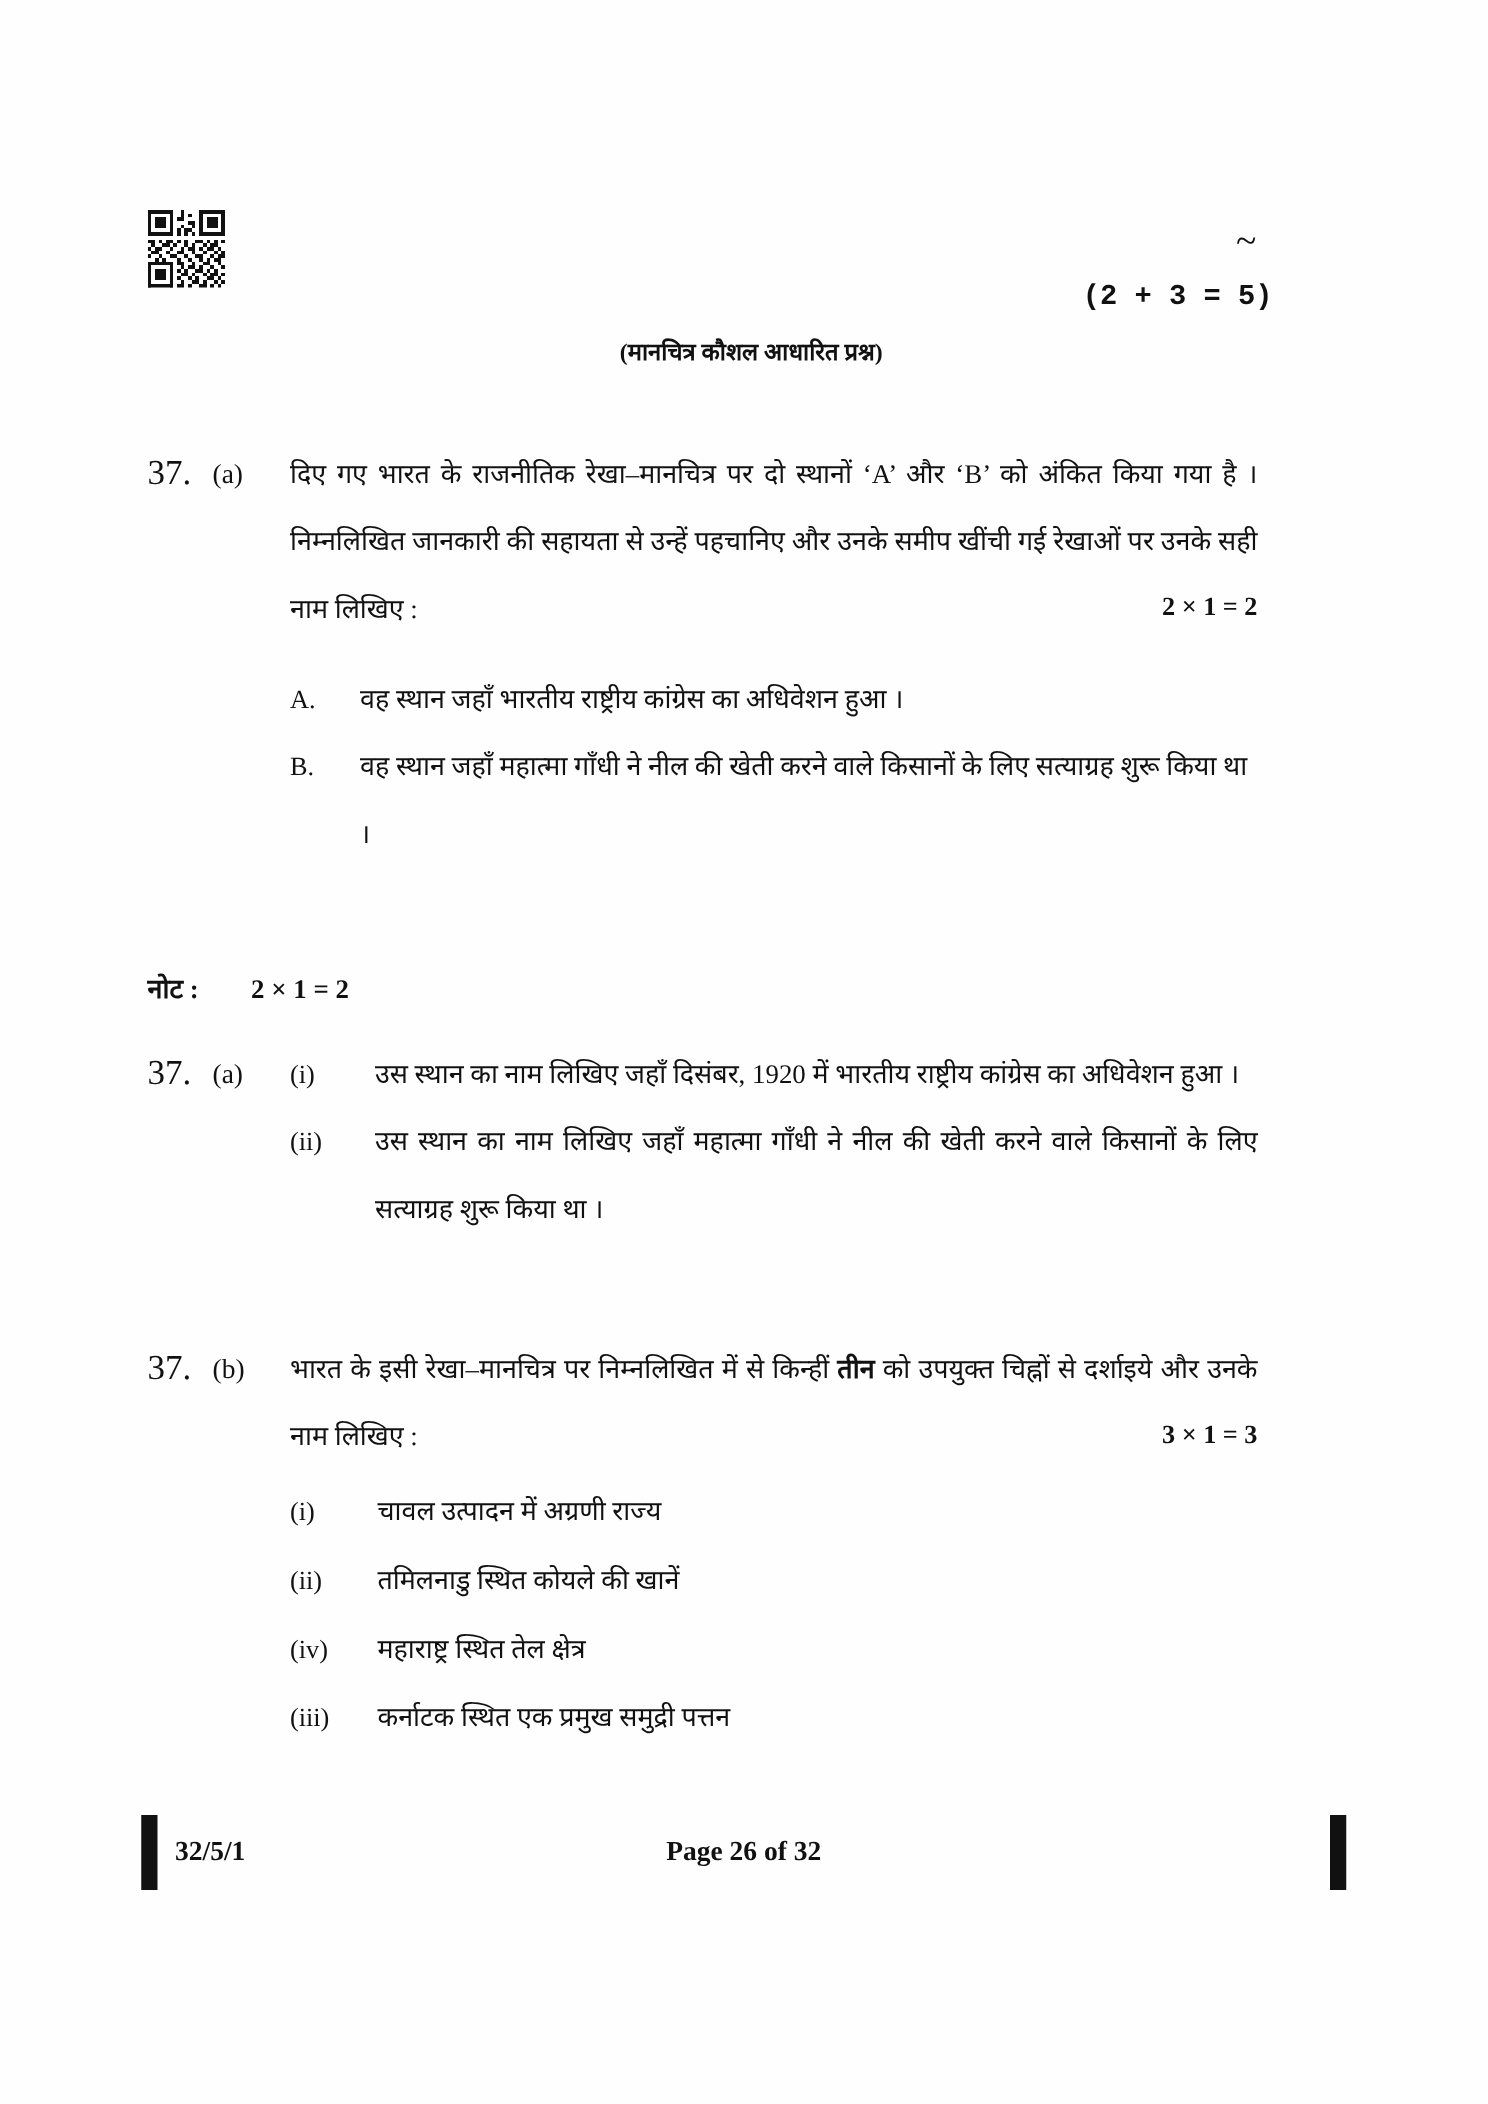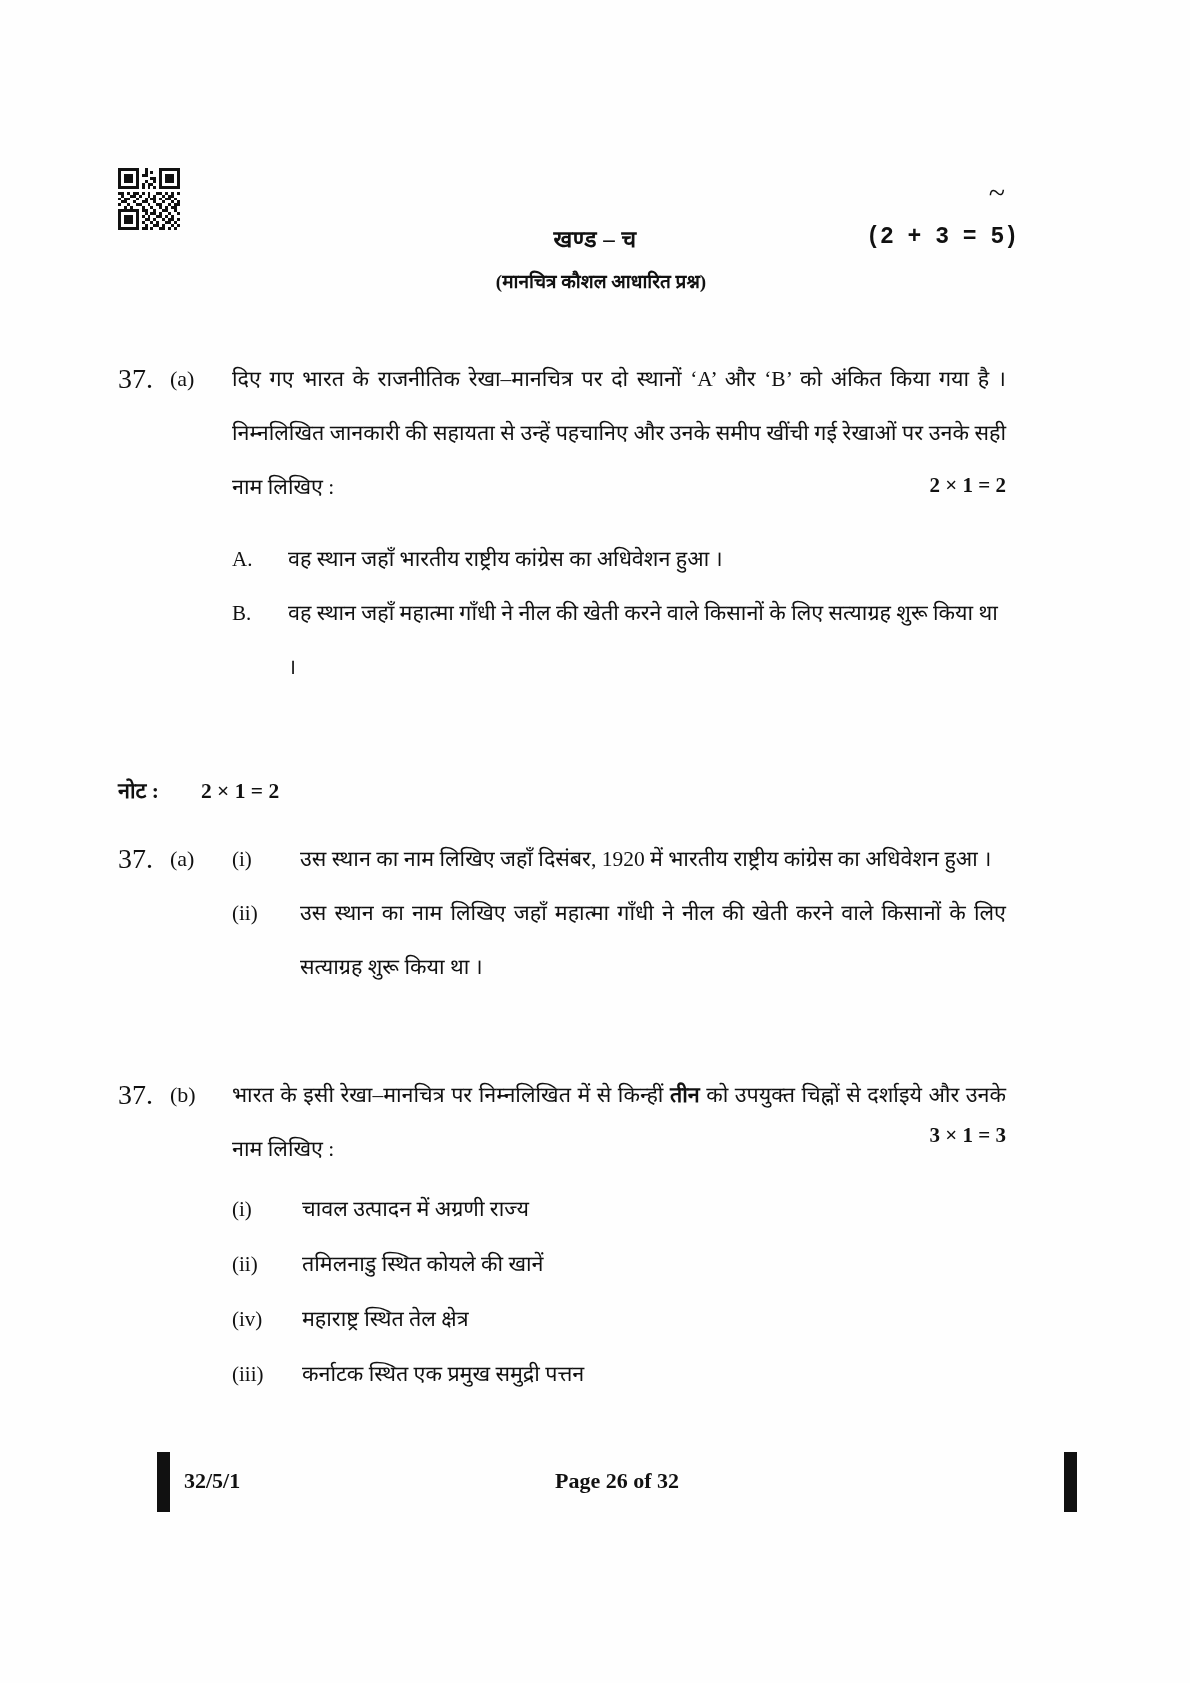--- a/index.html
+++ b/index.html
@@ -177,21 +177,20 @@
   
   .indent-b { padding-left: 114px; }
 
   
   .footer {
     position: absolute;
     left: 0;
     right: 0;
     top: 1452px;
     height: 66px;
-    margin-left: 44px;
   }
   .foot-bar {
     position: absolute;
     top: 0;
     width: 13px;
     height: 60px;
     background: #111111;
   }
   .foot-bar.left  { left: 113px; }
   .foot-bar.right { right: 113px; }
@@ -331,23 +330,20 @@
           <rect x="11" y="20" width="1" height="1"></rect>
         <rect x="14" y="20" width="2" height="1"></rect>
           <rect x="17" y="20" width="1" height="1"></rect>
         <rect x="19" y="20" width="1" height="1"></rect>
       </g>
     </svg>
   </div>
 
   <div class="tilde">~</div>
 
-  <div class="section-head">
-    <span class="sec-title">खण्ड – च</span>
-  </div>
   <div class="marks-total">(2 + 3 = 5)</div>
   <div class="section-sub">(मानचित्र कौशल आधारित प्रश्न)</div>
 
   <div class="content">
 
     <div class="q-row">
       <div class="q-num">37.</div>
       <div class="q-part">(a)</div>
       <div class="q-body">
         <p>दिए गए भारत के राजनीतिक रेखा–मानचित्र पर दो स्थानों ‘A’ और ‘B’ को अंकित किया गया है । निम्नलिखित जानकारी की सहायता से उन्हें पहचानिए और उनके समीप खींची गई रेखाओं पर उनके सही नाम लिखिए :</p>
@@ -399,21 +395,21 @@
       </div>
     </div>
 
     <div class="spacer-lg"></div>
 
     <div class="q-row">
       <div class="q-num">37.</div>
       <div class="q-part">(b)</div>
       <div class="q-body">
         <p><span>भारत के इसी रेखा–मानचित्र पर निम्नलिखित में से किन्हीं </span><span class="bold-inline">तीन</span><span> को उपयुक्त चिह्नों से दर्शाइये और उनके नाम लिखिए :</span></p>
-        <span class="marks" style="bottom:14px;">3 × 1 = 3</span>
+        <span class="marks" style="bottom:2px;">3 × 1 = 3</span>
       </div>
     </div>
 
     <div class="sub-list indent-b">
       <div class="sub-item">
         <div class="sub-rom">(i)</div>
         <div class="sub-txt">चावल उत्पादन में अग्रणी राज्य</div>
       </div>
       <div class="sub-item">
         <div class="sub-rom">(ii)</div>

